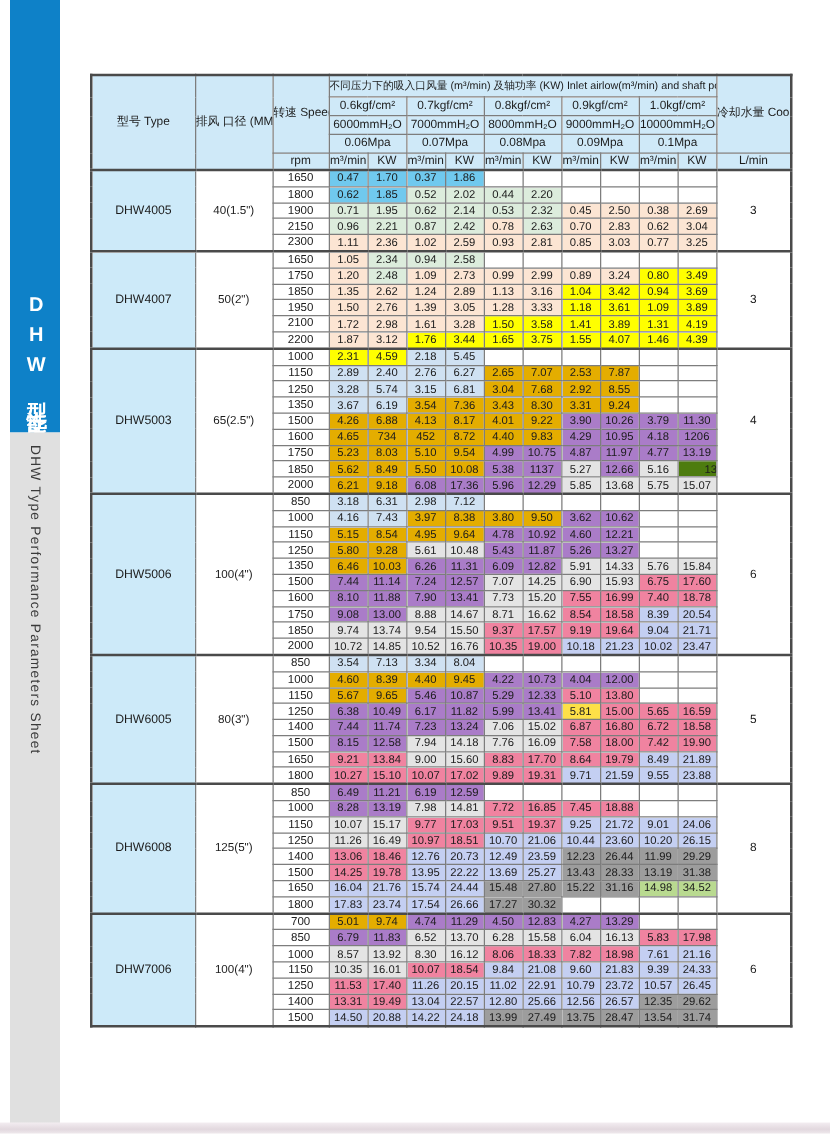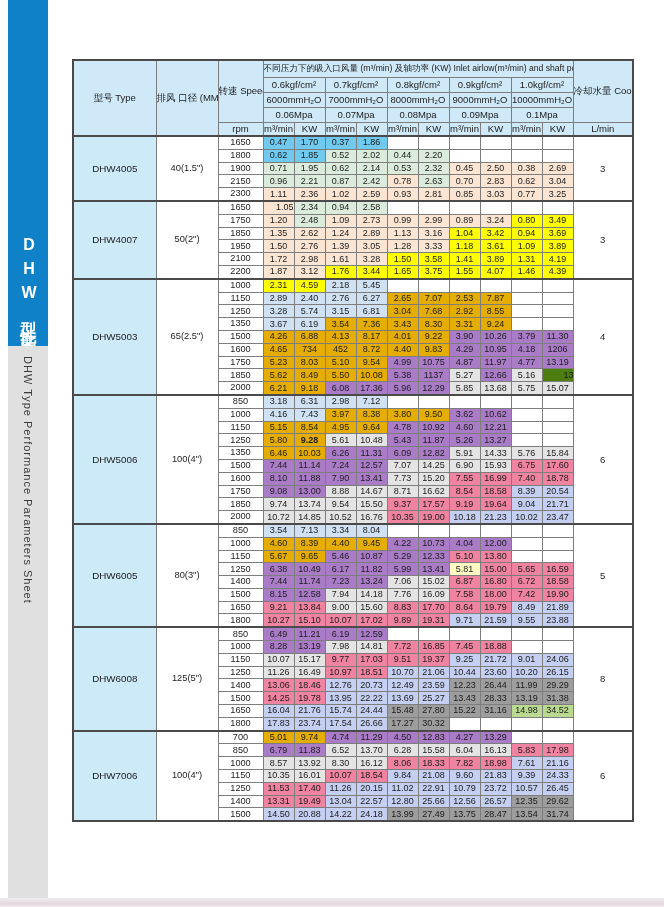--- a/index.html
+++ b/index.html
@@ -192,21 +192,21 @@
         <td style="background: rgb(252, 229, 211);">2.81</td>
         <td style="background: rgb(252, 229, 211);">0.85</td>
         <td style="background: rgb(252, 229, 211);">3.03</td>
         <td style="background: rgb(252, 229, 211);">0.77</td>
         <td style="background: rgb(252, 229, 211);">3.25</td>
       </tr>
       <tr class="grp-first">
         <td class="model" rowspan="6">DHW4007</td>
         <td class="port" rowspan="6">50(2")</td>
         <td class="rpm">1650</td>
-        <td style="background: rgb(252, 229, 211); text-align: right;">1.05</td>
+        <td style="background: rgb(252, 229, 211);">1.05</td>
         <td style="background: rgb(220, 236, 220);">2.34</td>
         <td style="background: rgb(220, 236, 220);">0.94</td>
         <td style="background: rgb(220, 236, 220);">2.58</td>
         <td></td>
         <td></td>
         <td></td>
         <td></td>
         <td></td>
         <td></td>
         <td class="cool" rowspan="6">3</td>
@@ -434,21 +434,21 @@
         <td style="background: rgb(170, 124, 200);">4.78</td>
         <td style="background: rgb(170, 124, 200);">10.92</td>
         <td style="background: rgb(170, 124, 200);">4.60</td>
         <td style="background: rgb(170, 124, 200);">12.21</td>
         <td></td>
         <td></td>
       </tr>
       <tr>
         <td class="rpm">1250</td>
         <td style="background: rgb(228, 173, 0);">5.80</td>
-        <td style="background: rgb(228, 173, 0); font-weight: bold;">9.28</td>
+        <td style="background: rgb(228, 173, 0);">9.28</td>
         <td style="background: rgb(228, 228, 228);">5.61</td>
         <td style="background: rgb(228, 228, 228);">10.48</td>
         <td style="background: rgb(170, 124, 200);">5.43</td>
         <td style="background: rgb(170, 124, 200);">11.87</td>
         <td style="background: rgb(170, 124, 200);">5.26</td>
         <td style="background: rgb(170, 124, 200);">13.27</td>
         <td></td>
         <td></td>
       </tr>
       <tr>
@@ -572,21 +572,21 @@
         <td></td>
       </tr>
       <tr>
         <td class="rpm">1250</td>
         <td style="background: rgb(170, 124, 200);">6.38</td>
         <td style="background: rgb(170, 124, 200);">10.49</td>
         <td style="background: rgb(170, 124, 200);">6.17</td>
         <td style="background: rgb(170, 124, 200);">11.82</td>
         <td style="background: rgb(170, 124, 200);">5.99</td>
         <td style="background: rgb(170, 124, 200);">13.41</td>
-        <td style="background: #fef9c3;">5.81</td>
+        <td style="background: #fde047;">5.81</td>
         <td style="background: rgb(240, 131, 160);">15.00</td>
         <td style="background: rgb(240, 131, 160);">5.65</td>
         <td style="background: rgb(240, 131, 160);">16.59</td>
       </tr>
       <tr>
         <td class="rpm">1400</td>
         <td style="background: rgb(170, 124, 200);">7.44</td>
         <td style="background: rgb(170, 124, 200);">11.74</td>
         <td style="background: rgb(170, 124, 200);">7.23</td>
         <td style="background: rgb(170, 124, 200);">13.24</td>

